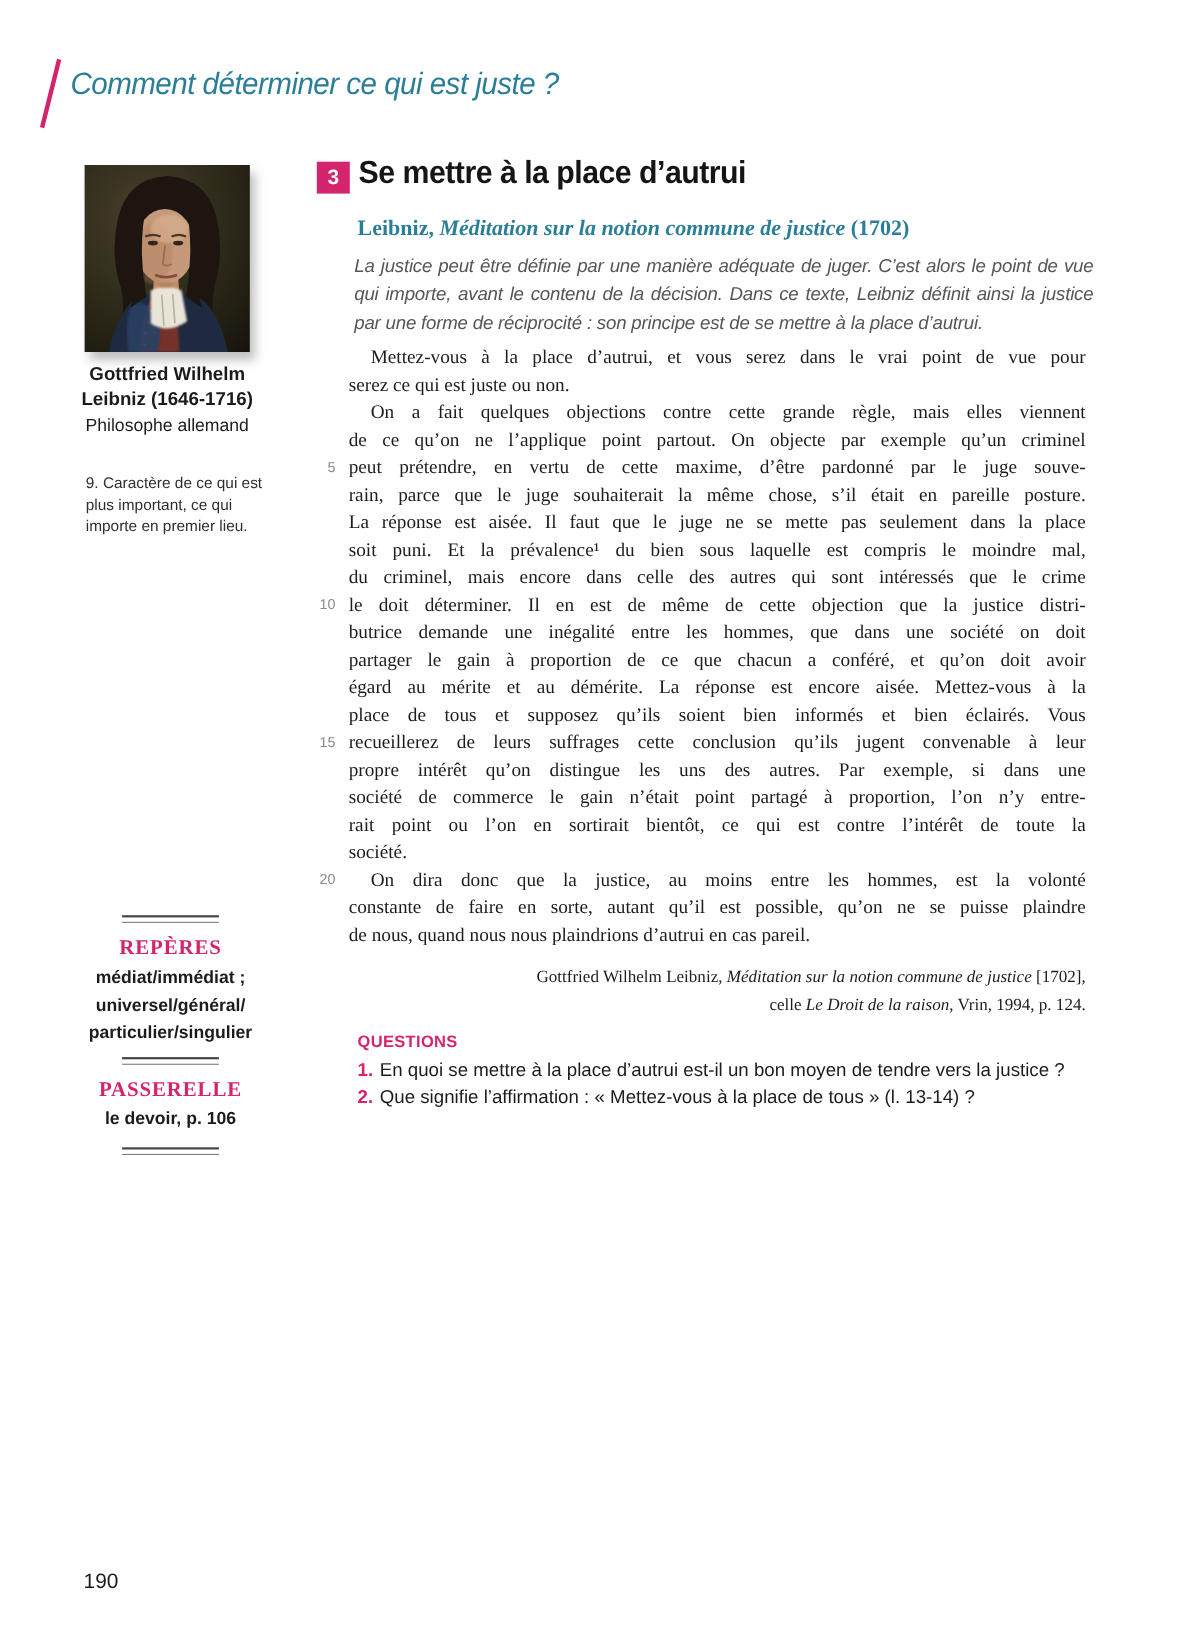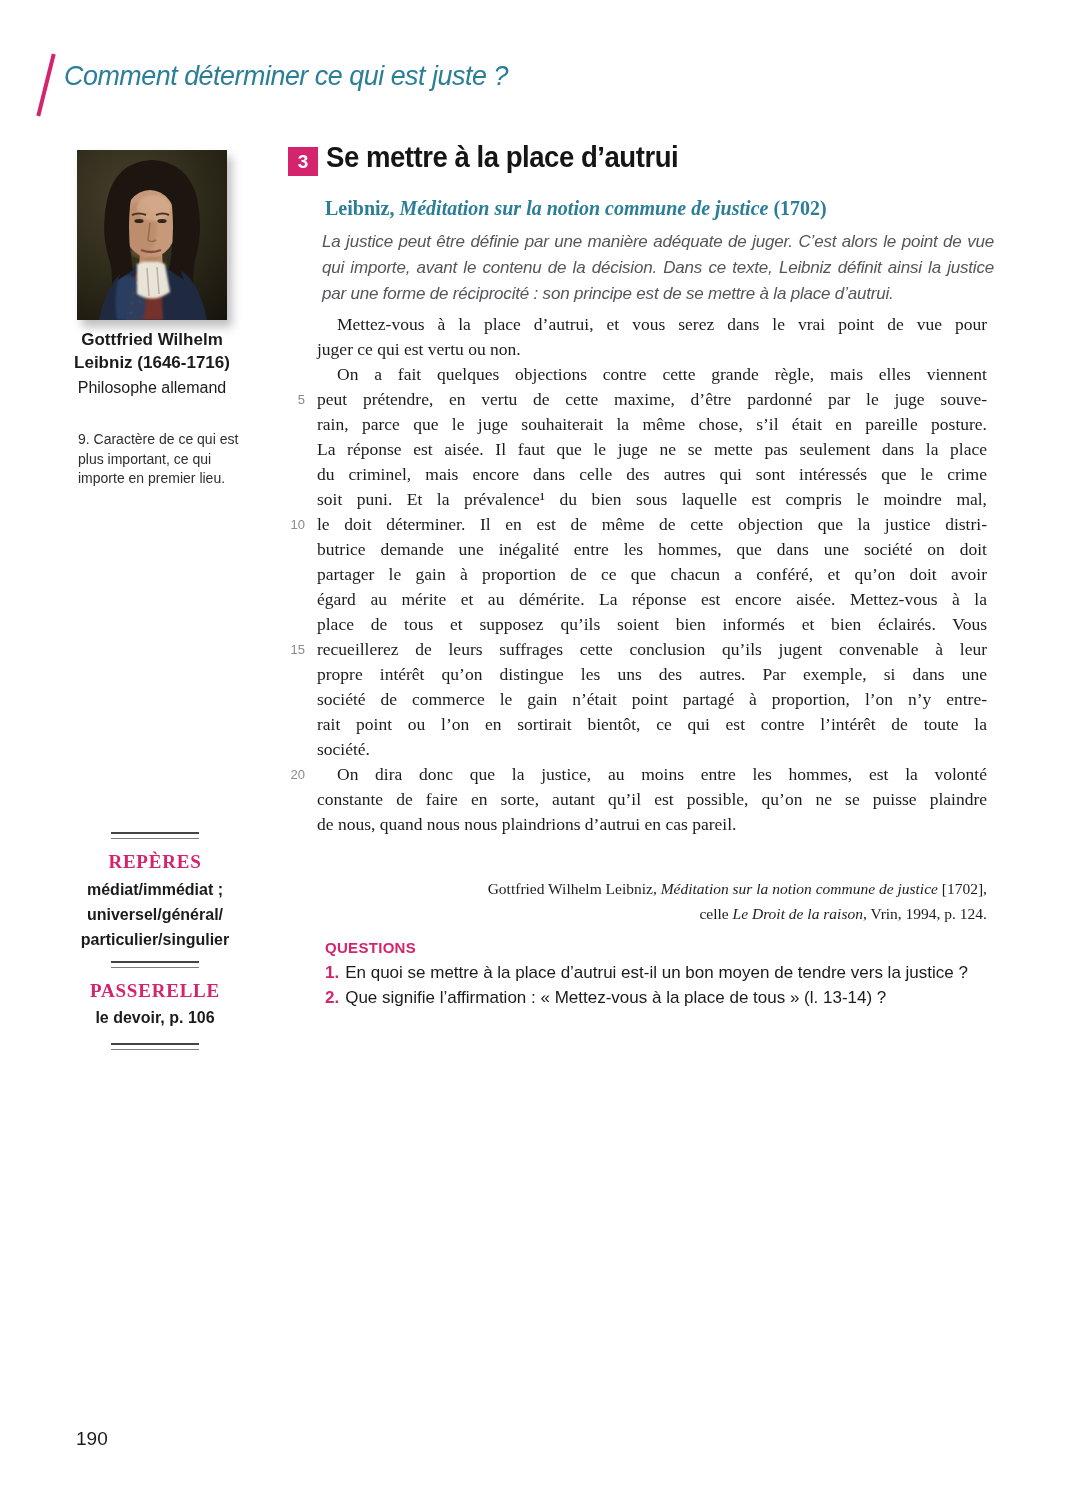--- a/index.html
+++ b/index.html
@@ -154,45 +154,49 @@
 
   <div class="chapo">La justice peut être définie par une manière adéquate de juger. C’est alors le point de vue qui importe, avant le contenu de la décision. Dans ce texte, Leibniz définit ainsi la justice par une forme de réciprocité : son principe est de se mettre à la place d’autrui.</div>
 
   <div class="body-text">
     <div class="bline pstart">
         <span class="lnum"></span>
         <span class="ltext">Mettez-vous à la place d’autrui, et vous serez dans le vrai point de vue pour</span>
       </div>
     <div class="bline pend">
         <span class="lnum"></span>
-        <span class="ltext">juger ce qui est vertu ou non.</span>
+        <span class="ltext">serez ce qui est juste ou non.</span>
       </div>
     <div class="bline pstart">
         <span class="lnum"></span>
         <span class="ltext">On a fait quelques objections contre cette grande règle, mais elles viennent</span>
+      </div>
+    <div class="bline">
+        <span class="lnum"></span>
+        <span class="ltext">de ce qu’on ne l’applique point partout. On objecte par exemple qu’un criminel</span>
       </div>
     <div class="bline">
         <span class="lnum">5</span>
         <span class="ltext">peut prétendre, en vertu de cette maxime, d’être pardonné par le juge souve-</span>
       </div>
     <div class="bline">
         <span class="lnum"></span>
         <span class="ltext">rain, parce que le juge souhaiterait la même chose, s’il était en pareille posture.</span>
       </div>
     <div class="bline">
         <span class="lnum"></span>
         <span class="ltext">La réponse est aisée. Il faut que le juge ne se mette pas seulement dans la place</span>
       </div>
     <div class="bline">
         <span class="lnum"></span>
+        <span class="ltext">soit puni. Et la prévalence¹ du bien sous laquelle est compris le moindre mal,</span>
+      </div>
+    <div class="bline">
+        <span class="lnum"></span>
         <span class="ltext">du criminel, mais encore dans celle des autres qui sont intéressés que le crime</span>
-      </div>
-    <div class="bline">
-        <span class="lnum"></span>
-        <span class="ltext">soit puni. Et la prévalence¹ du bien sous laquelle est compris le moindre mal,</span>
       </div>
     <div class="bline">
         <span class="lnum">10</span>
         <span class="ltext">le doit déterminer. Il en est de même de cette objection que la justice distri-</span>
       </div>
     <div class="bline">
         <span class="lnum"></span>
         <span class="ltext">butrice demande une inégalité entre les hommes, que dans une société on doit</span>
       </div>
     <div class="bline">

